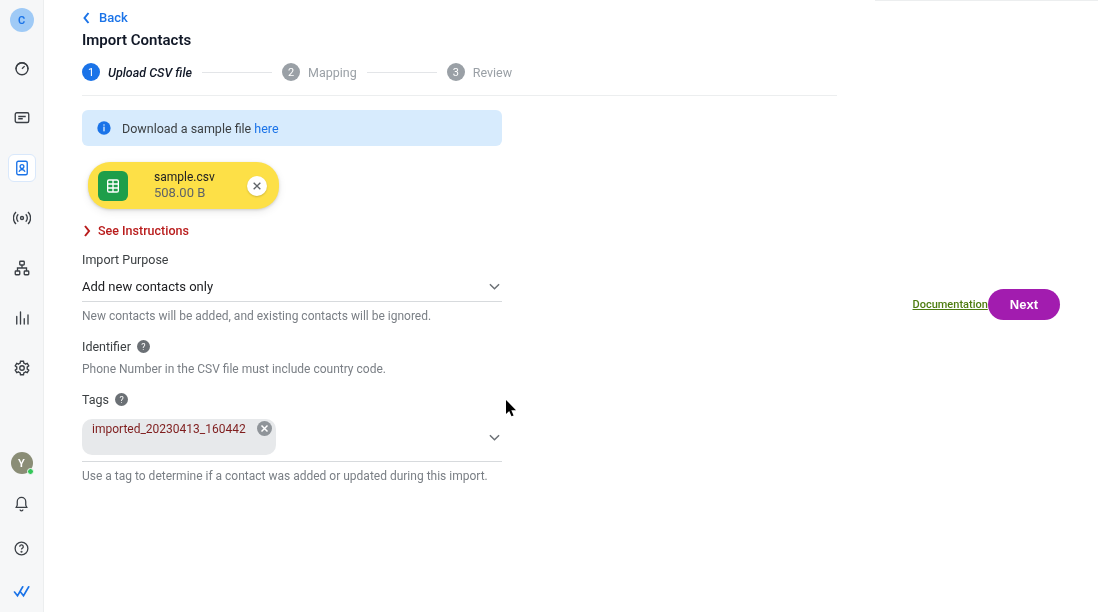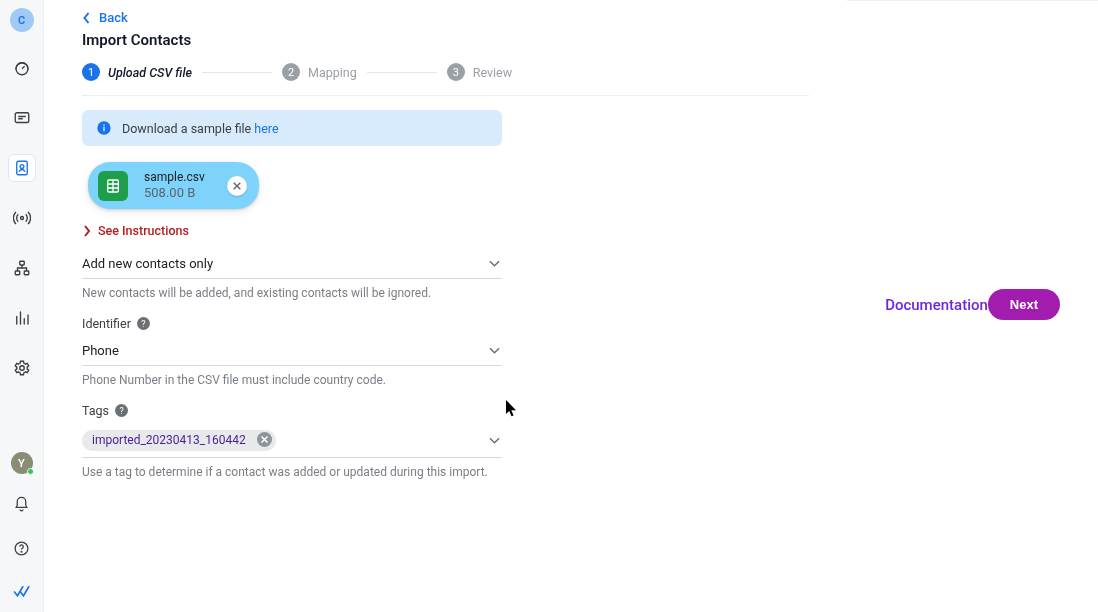--- a/index.html
+++ b/index.html
@@ -26,40 +26,40 @@
   .step-num.active{ background:#1a73e8;} .step-num.inactive{ background:#9aa0a6;}
   .step-label{ font-size:12.5px;} .step-label.active{ color:#111827; font-weight:500;font-style:italic;} .step-label.inactive{ color:#9aa0a6;}
   .step-line{ width:70px; height:1px; background:#e3e5e8;}
   .desc { font-size:13px; color:#3c4043; margin-bottom:10px;}
   hr.sep { border:none; border-top:1px solid #eceeef; margin:0 0 14px 0;}
 
   .info-banner { width:420px; background:#d7ebfd; border-radius:6px; padding:10px 14px; display:flex; align-items:center; gap:10px; font-size:12.5px; color:#3c4043; margin-bottom:16px;}
   .info-banner a { color:#1a73e8; text-decoration:none;}
   .info-icon { width:16px; height:16px; color:#1a73e8; flex-shrink:0;}
 
-  .file-chip { display:inline-flex; align-items:center; gap:16px; background:#7dd3fc; border-radius:22px; padding:8px 12px 8px 10px; box-shadow:0 1px 3px rgba(0,0,0,0.15), 0 3px 8px rgba(0,0,0,0.08); margin-bottom:14px; margin-left:6px;}
+  .file-chip { display:inline-flex; align-items:center; gap:26px; background:#fde047; border-radius:22px; padding:8px 12px 8px 10px; box-shadow:0 1px 3px rgba(0,0,0,0.15), 0 3px 8px rgba(0,0,0,0.08); margin-bottom:14px; margin-left:6px;}
   .file-icon { width:30px; height:30px; border-radius:6px; background:#1e9e4a; display:flex; align-items:center; justify-content:center; color:#fff;}
   .file-meta { line-height:1.25;} .file-name{font-size:12px; color:#202124;} .file-size{font-size:13px; color:#5f6368;}
   .file-x { width:20px; height:20px; border-radius:50%; background:#fff; box-shadow:0 1px 2px rgba(0,0,0,0.18); display:flex; align-items:center; justify-content:center; color:#5f6368; margin-left:6px; cursor:pointer;}
 
   .instr-link { display:flex; align-items:center; gap:6px; color:#b91c1c; font-size:12.5px; font-weight:500; margin-bottom:14px; cursor:pointer;}
 
   .field { width:420px; margin-bottom:16px;}
   .field-label { font-size:12.5px; color:#3c4043; margin-bottom:8px; display:flex; align-items:center; gap:6px;}
   .help-icon{ width:13px; height:13px; border-radius:50%; background:#6b7075; color:#fff; font-size:9px; display:flex; align-items:center; justify-content:center;}
   .select-row { display:flex; align-items:center; justify-content:space-between; border-bottom:1px solid #d7dadd; padding:4px 2px 7px 0; font-size:13px; color:#202124; cursor:pointer;}
   .hint { font-size:12px; color:#7a7f85; margin-top:7px;}
   
   .tag-row { display:flex; align-items:center; justify-content:space-between; border-bottom:1px solid #d7dadd; padding:4px 2px 6px 0;}
-  .tag { display:inline-flex; align-items:center; gap:11px; background:#e7e9eb; border-radius:10px; padding:2px 4px 4px 10px; font-size:12px; color:#4c1d95;}
+  .tag { display:inline-flex; align-items:center; gap:11px; background:#e7e9eb; border-radius:10px; padding:2px 4px 19px 10px; font-size:12px; color:#7f1d1d;}
   .tag-x { width:15px; height:15px; border-radius:50%; background:#8f9499; color:#fff; display:flex; align-items:center; justify-content:center; cursor:pointer;}
   .tag-x svg{width:9px;height:9px;}
 
   .footer { border-top:1px solid #eceeef; padding:14px 38px 18px 38px; display:flex; align-items:center; justify-content:space-between;}
-  .doc-link{ color:#6d28d9; font-size:15px; font-weight:500; cursor:pointer;}
+  .doc-link{ color:#4d7c0f; font-size:11px; font-weight:500; cursor:pointer;text-decoration:underline;}
   .next-btn { background:#a21caf; color:#fff; border:none; border-radius:18px; padding:8px 22px; font-size:13px; font-weight:700; cursor:pointer;}
 
   .cursor { position:absolute; left:461px; top:400px; pointer-events:none;}
   .cursor svg{ width:14px;height:18px;}
 
   .chev { color:#6b7075; }
 </style>
 </head>
 <body>
 
@@ -200,39 +200,34 @@
       </div>
 
       <div class="instr-link">
         <svg width="10" height="12" viewBox="0 0 8 12" fill="none" stroke="currentColor" stroke-width="2">
             <path d="M2 1l4 5-4 5"></path>
           </svg>
         <span>See Instructions</span>
       </div>
 
       <div class="field">
+        <div class="field-label">Import Purpose</div>
         <div class="select-row">
           <span>Add new contacts only</span>
           <svg class="chev" width="11" height="11" viewBox="0 0 12 8" fill="none" stroke="currentColor" stroke-width="1.6">
               <path d="M1 1.5 6 6.5l5-5"></path>
             </svg>
         </div>
         <div class="hint">New contacts will be added, and existing contacts will be ignored.</div>
       </div>
 
       <div class="field">
         <div class="field-label">
           <span>Identifier</span>
           <span class="help-icon">?</span>
-        </div>
-        <div class="select-row">
-          <span>Phone</span>
-          <svg class="chev" width="11" height="11" viewBox="0 0 12 8" fill="none" stroke="currentColor" stroke-width="1.6">
-              <path d="M1 1.5 6 6.5l5-5"></path>
-            </svg>
         </div>
         <div class="hint">Phone Number in the CSV file must include country code.</div>
       </div>
 
       <div class="field">
         <div class="field-label">
           <span>Tags</span>
           <span class="help-icon">?</span>
         </div>
         <div class="tag-row">

